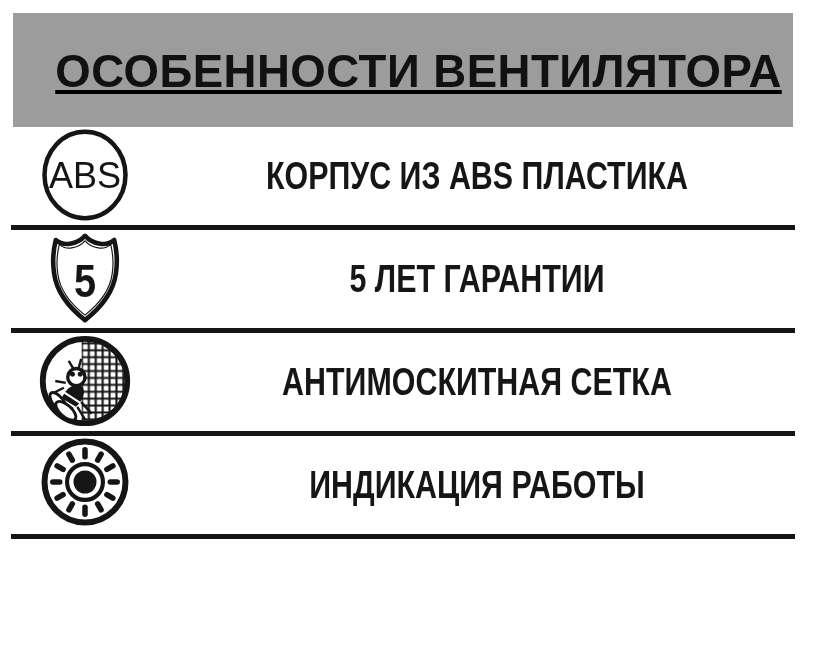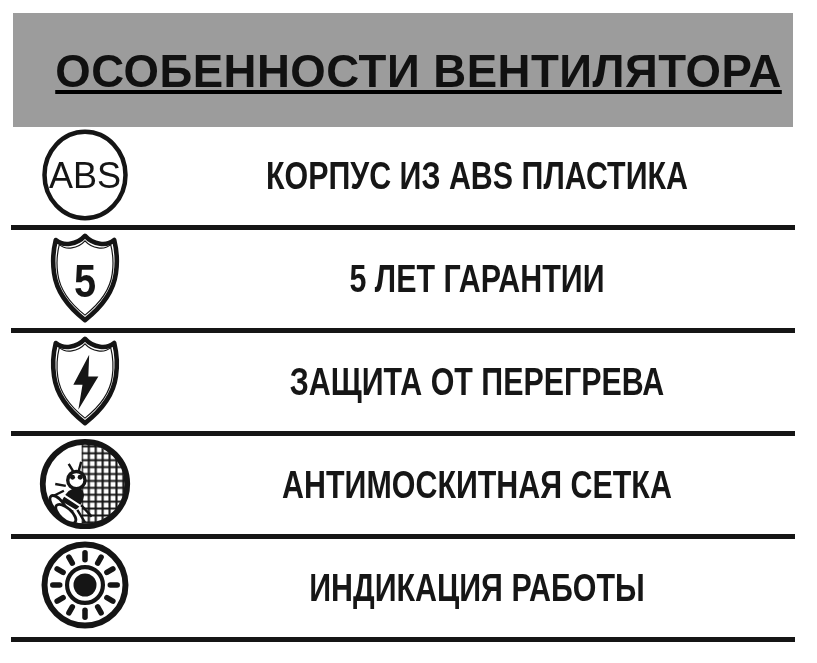--- a/index.html
+++ b/index.html
@@ -65,30 +65,20 @@
       <div class="icon-cell">
         <svg width="84" height="96" viewBox="0 0 100 115">
           <path d="M15 12 Q22 18 32 16.5 Q43 15 50 7 Q57 15 68 16.5 Q78 18 85 12 Q90 32 87 52 Q83 82 50 108 Q17 82 13 52 Q10 32 15 12 Z" fill="none" stroke="#151515" stroke-width="5.5" stroke-linejoin="round"></path>
           <path d="M15 12 Q22 18 32 16.5 Q43 15 50 7 Q57 15 68 16.5 Q78 18 85 12 Q90 32 87 52 Q83 82 50 108 Q17 82 13 52 Q10 32 15 12 Z" fill="none" stroke="#151515" stroke-width="1.6" transform="translate(50,57.5) scale(0.88) translate(-50,-57.5)"></path>
           <text class="badge-text" x="50" y="80" text-anchor="middle" font-size="56" font-weight="bold" fill="#151515" transform="translate(50,0) scale(0.85,1) translate(-50,0)">5</text>
         </svg>
       </div>
       <span class="label">5 ЛЕТ ГАРАНТИИ</span>
     </div>
 
-    <div class="feature-row">
-      <div class="icon-cell">
-        <svg width="84" height="96" viewBox="0 0 100 115">
-          <path d="M15 12 Q22 18 32 16.5 Q43 15 50 7 Q57 15 68 16.5 Q78 18 85 12 Q90 32 87 52 Q83 82 50 108 Q17 82 13 52 Q10 32 15 12 Z" fill="none" stroke="#151515" stroke-width="5.5" stroke-linejoin="round"></path>
-          <path d="M15 12 Q22 18 32 16.5 Q43 15 50 7 Q57 15 68 16.5 Q78 18 85 12 Q90 32 87 52 Q83 82 50 108 Q17 82 13 52 Q10 32 15 12 Z" fill="none" stroke="#151515" stroke-width="1.6" transform="translate(50,57.5) scale(0.88) translate(-50,-57.5)"></path>
-          <path d="M55 26 L36 62 L47 62 L42 92 L66 52 L54 52 Z" fill="#151515"></path>
-        </svg>
-      </div>
-      <span class="label">ЗАЩИТА ОТ ПЕРЕГРЕВА</span>
-    </div>
 
     <div class="feature-row">
       <div class="icon-cell">
         <svg width="96" height="96" viewBox="0 0 100 100">
           <defs>
             <clipPath id="netclip">
                 <circle cx="50" cy="50" r="41.5"></circle>
               </clipPath>
             <pattern id="mesh" width="7.2" height="7.2" patternUnits="userSpaceOnUse">
               <rect width="7.2" height="7.2" fill="#ffffff"></rect>

